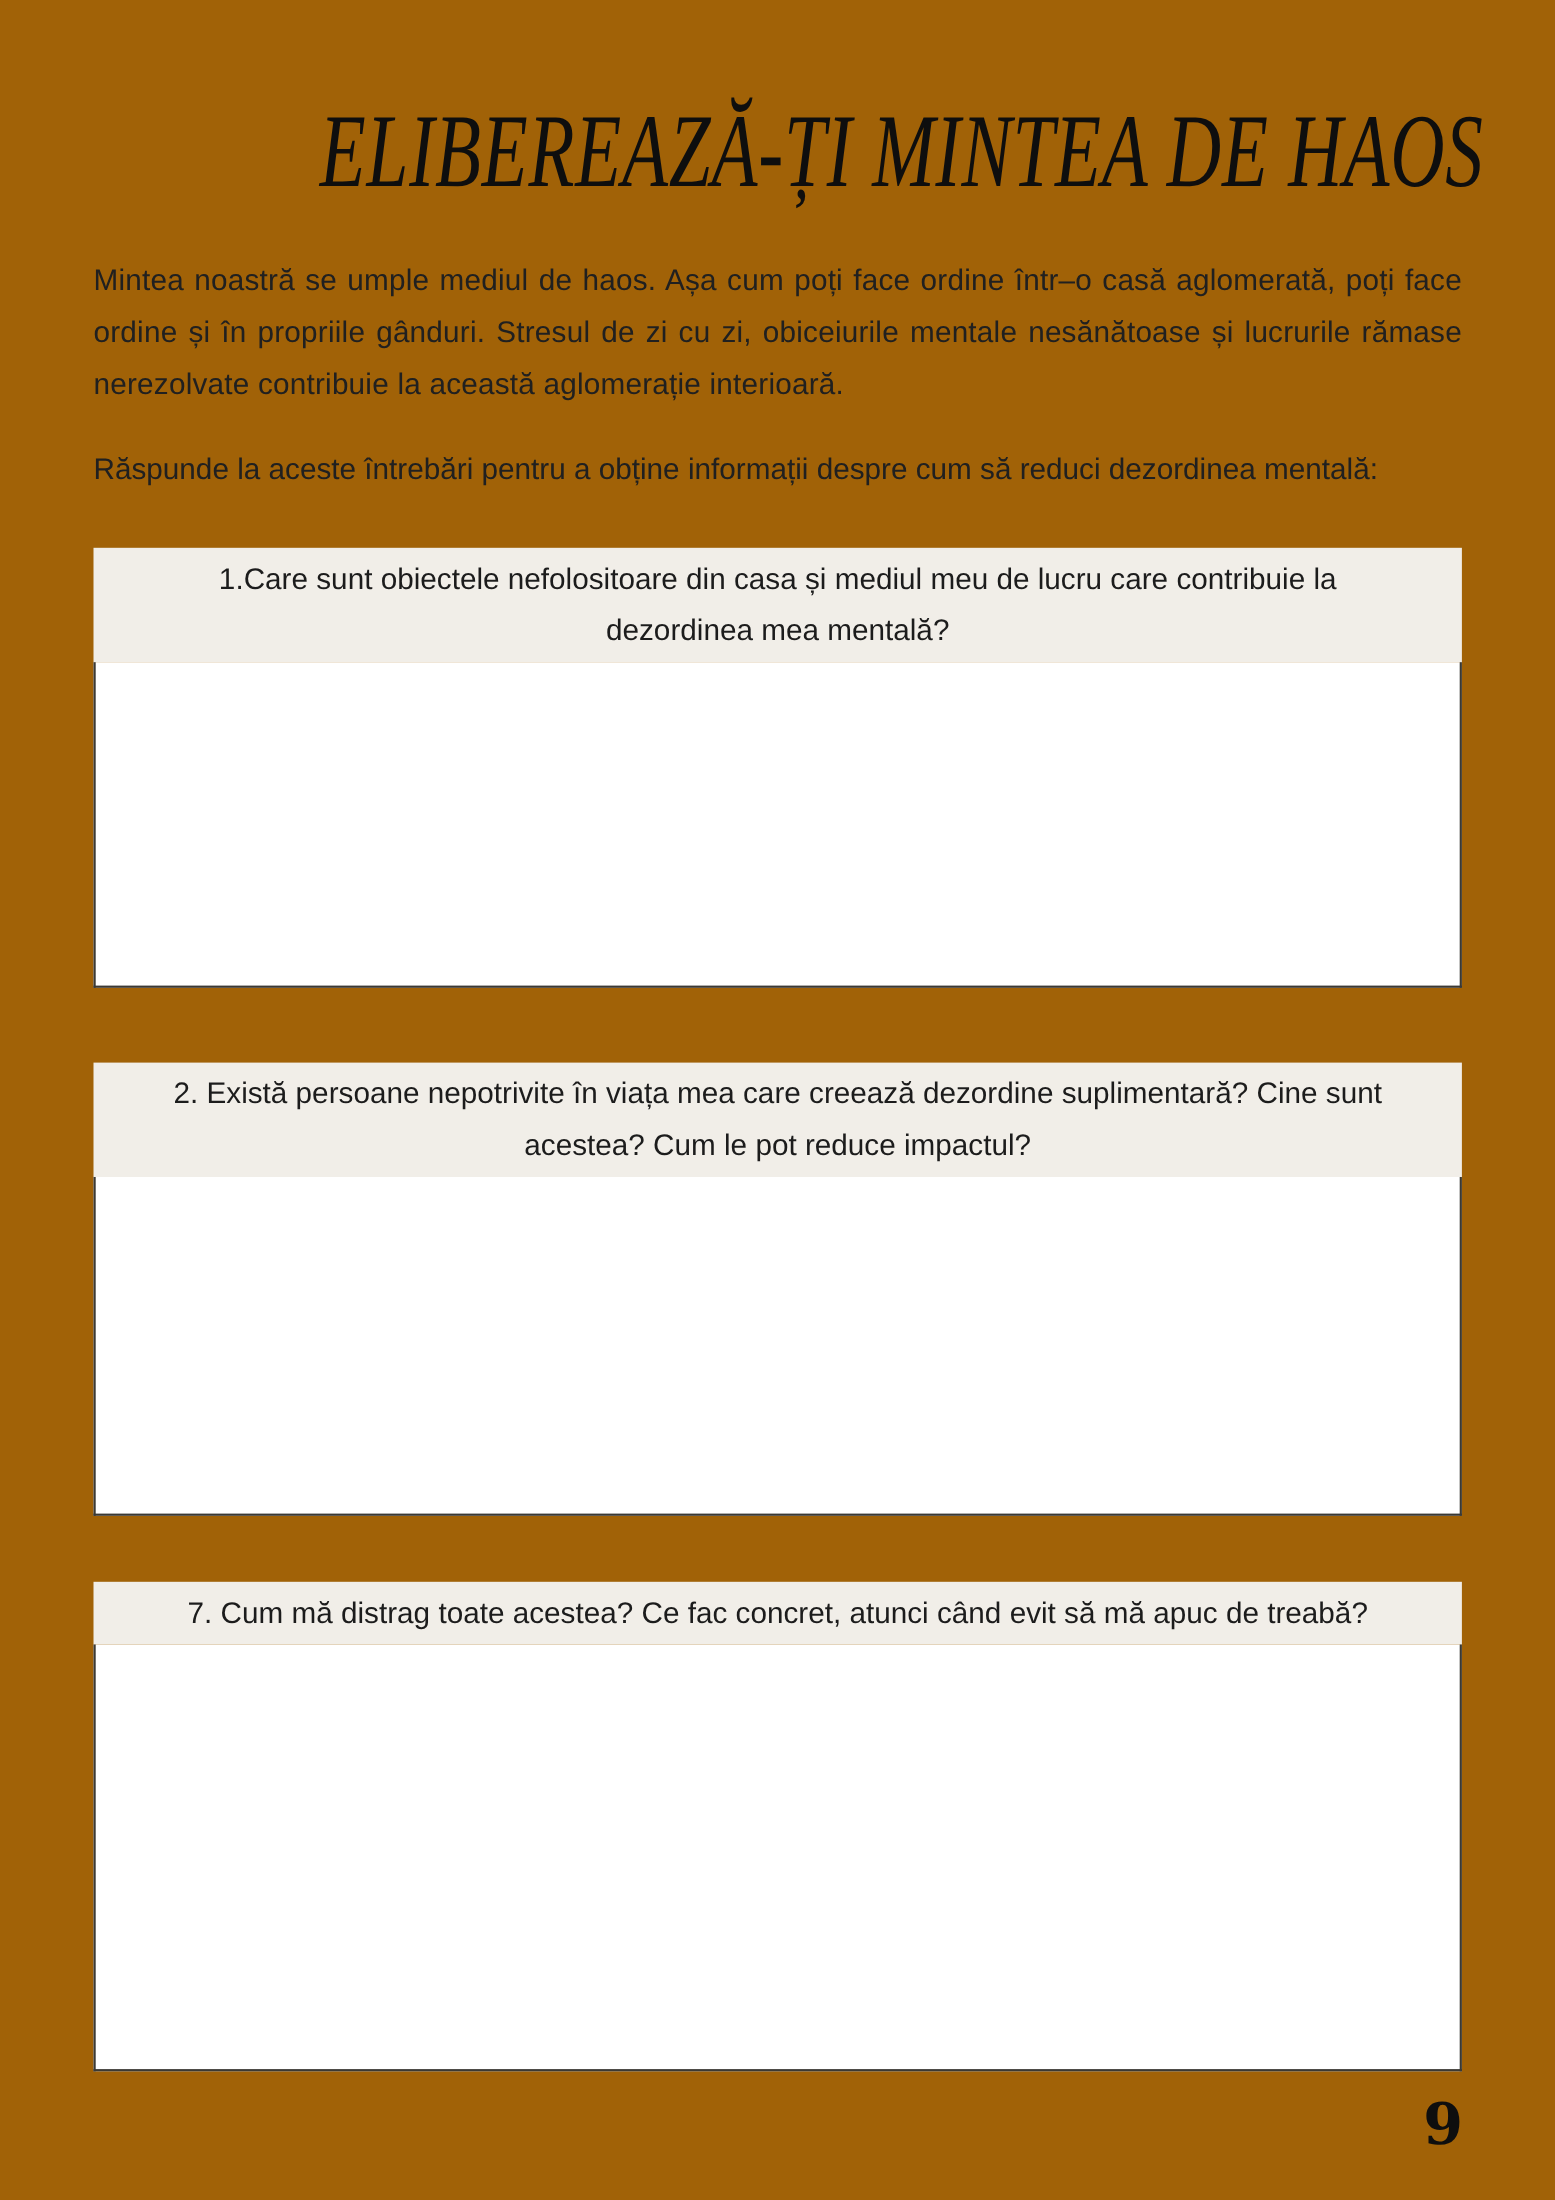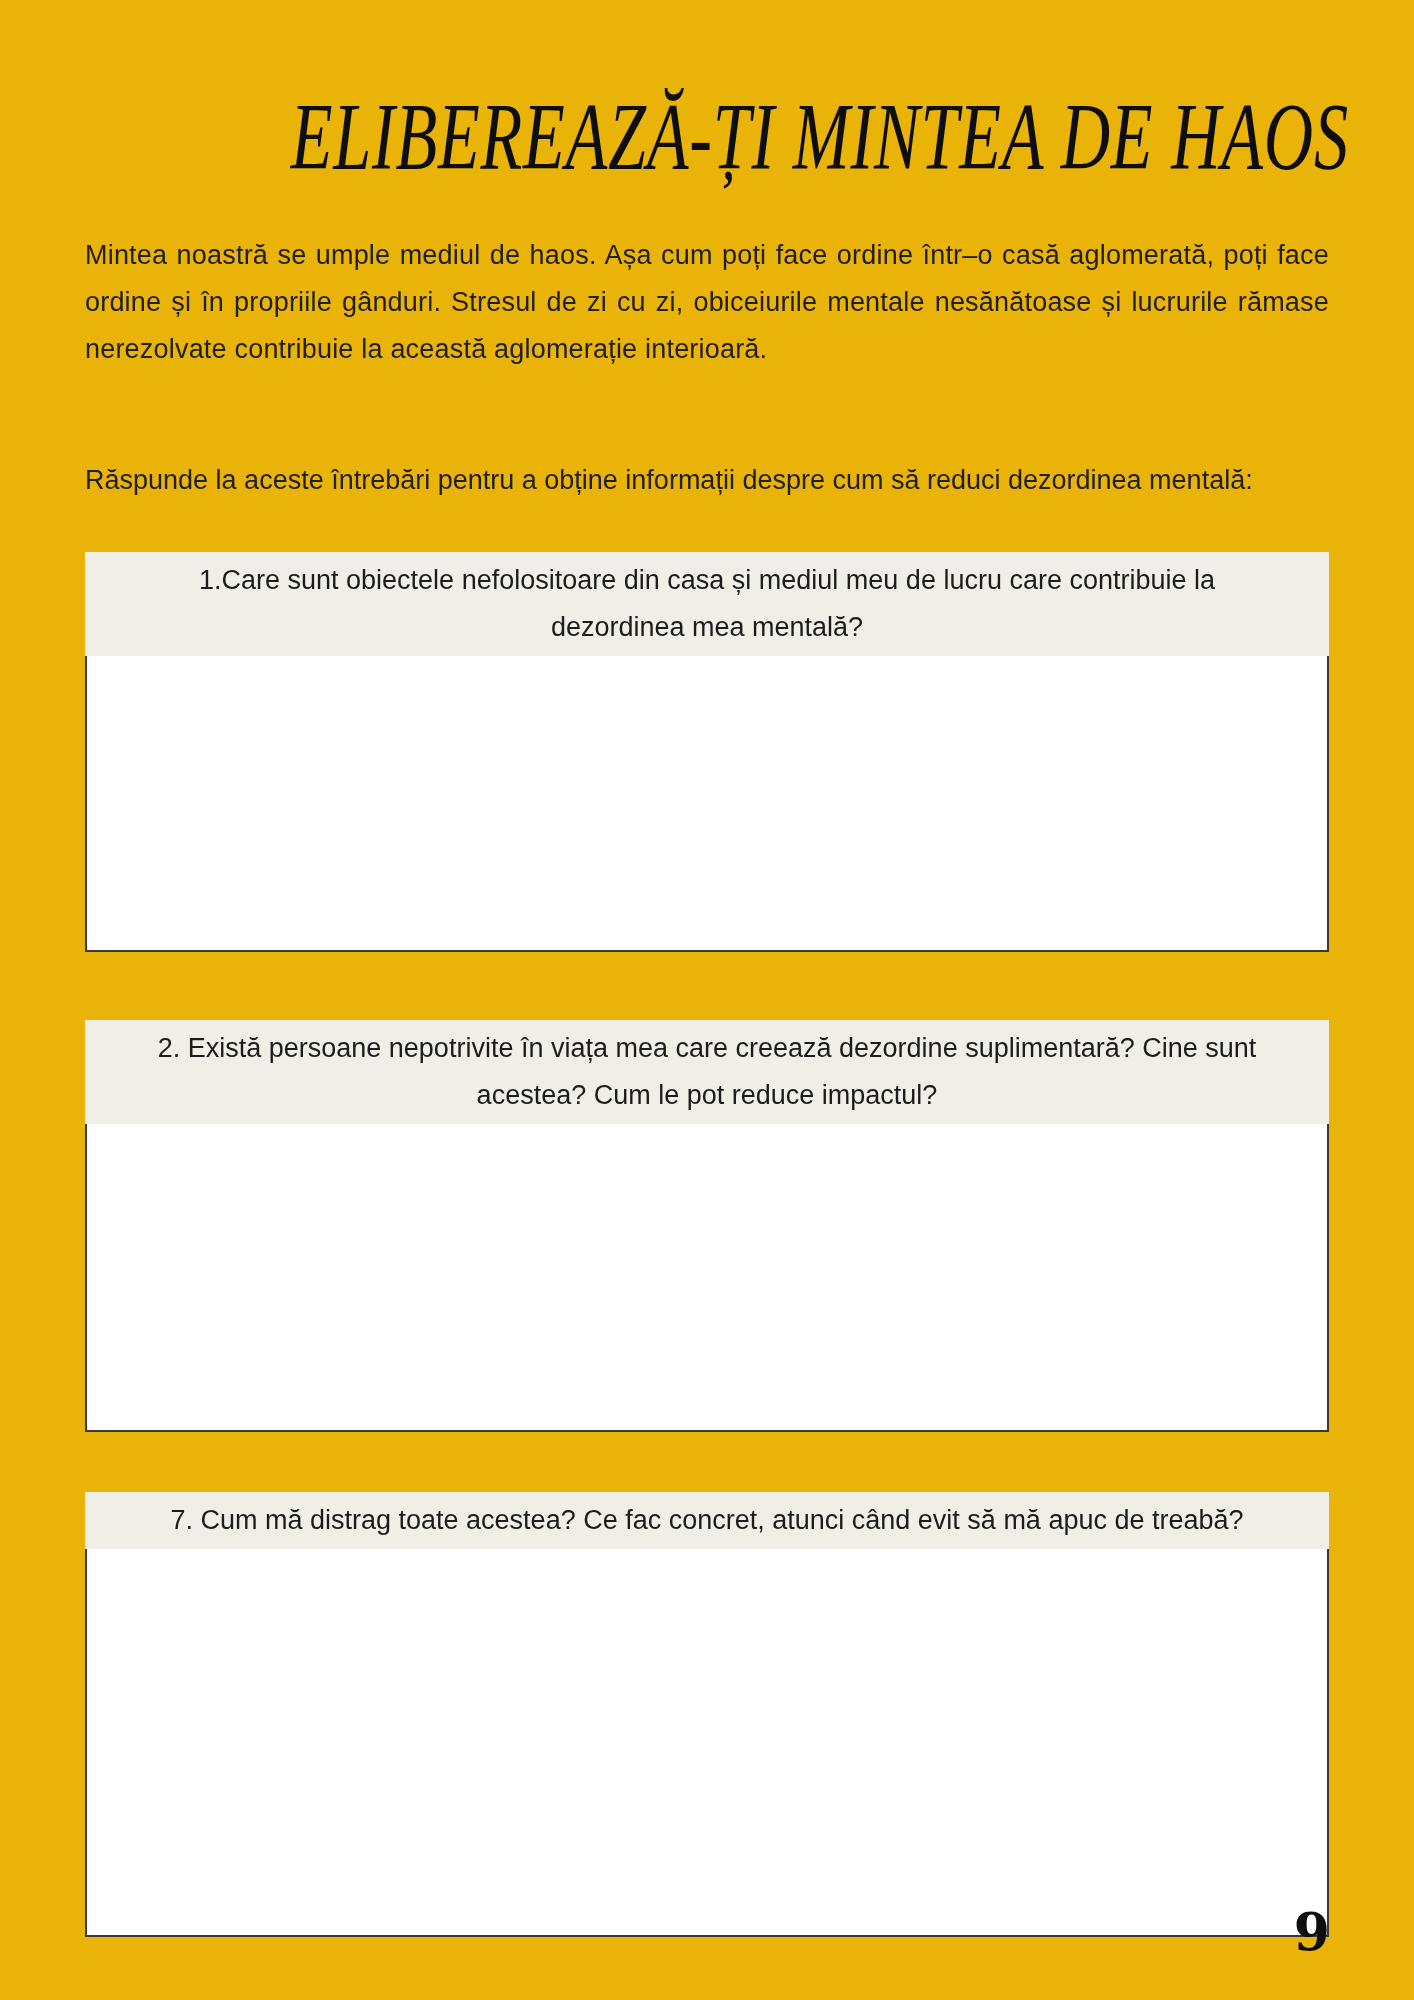--- a/index.html
+++ b/index.html
@@ -7,21 +7,21 @@
   body {
     width: 1414px; height: 2000px;
     background: #FBFAF6;
     font-family: "Liberation Sans", sans-serif;
     color: #202020;
   }
   .page {
     position: relative;
     width: 1414px; height: 2000px;
     overflow: hidden;
-    background: #eab308;
+    background: #a16207;
   }
   .content { padding: 0 85px; }
 
   .page-title {
     margin: 0;
     padding-top: 84px;
     text-align: center;
     font-family: "Liberation Serif", serif;
     font-style: italic;
     font-weight: 400;
@@ -38,21 +38,21 @@
   }
 
   .intro {
     margin: 42px 0 0;
     font-size: 27px;
     line-height: 47px;
     text-align: justify;
     letter-spacing: 0.2px;
   }
   .instruction {
-    margin: 84px 0 0;
+    margin: 30px 0 0;
     font-size: 27px;
     line-height: 47px;
   }
 
   .question { margin-top: 48px; }
   .question.q2 { margin-top: 68px; }
   .question.q3 { margin-top: 60px; }
 
   .q-header {
     background: #F1EEE8;

